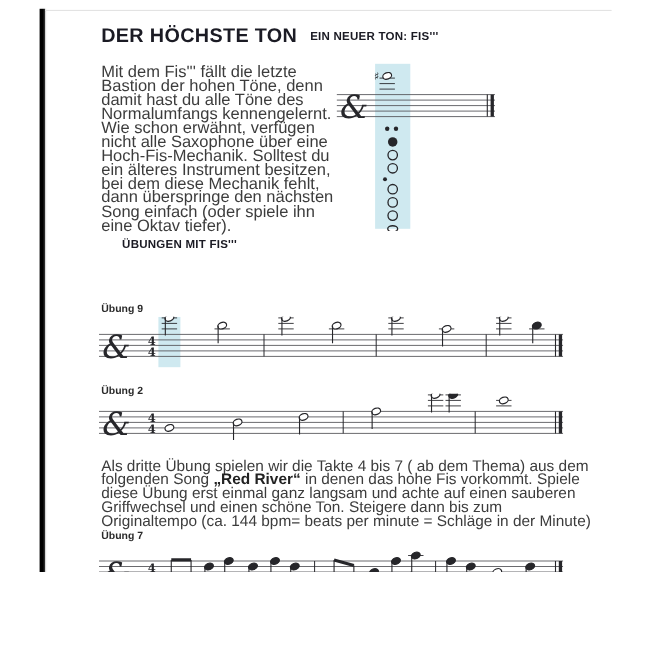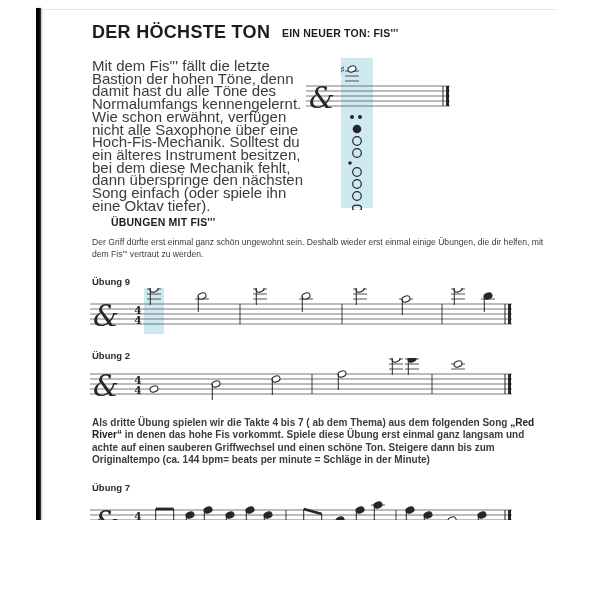--- a/index.html
+++ b/index.html
@@ -12,21 +12,21 @@
   .title{position:absolute;left:92px;top:22px;margin:0;font-size:18px;font-weight:bold;
          color:#1b1b24;letter-spacing:.3px;}
   .h-small{position:absolute;margin:0;font-size:10.5px;font-weight:bold;color:#1b1b24;letter-spacing:.2px;}
   #newtone-head{left:282px;top:27px;}
   #section-head{left:87px;top:216px;margin-left:24px;}
   .intro{position:absolute;left:92px;top:60px;width:218px;margin:0;
          font-size:15px;line-height:12.7px;}
   .sectiontext{position:absolute;left:92px;top:236px;width:452px;margin:0;
                font-size:8.6px;line-height:12.2px;}
   .songtext{position:absolute;left:92px;top:417px;width:455px;margin:0;
-            font-size:10px;line-height:12.4px;font-weight:bold;}
+            font-size:14px;line-height:12.4px;}
   .songtext b{color:#222;}
   .exlabel{position:absolute;font-size:9.5px;font-weight:600;color:#2a2a2a;}
   #exlabel-0{left:92px;top:276px;}
   #exlabel-1{left:92px;top:350px;}
   #exlabel-2{left:92px;top:482px;}
   .staff{position:absolute;left:90px;}
   #ex0{top:288px;} #ex1{top:358px;} #ex2{top:494px;}
   .hl-col{position:absolute;left:341px;top:58px;width:32px;height:150px;background:#cfe9f0;}
   #ministaff{position:absolute;left:306px;top:60px;}
   #fingering{position:absolute;left:342px;top:110px;}
@@ -70,21 +70,20 @@
       <circle cx="15" cy="43" r="4.3" fill="none" stroke="#26262a" stroke-width="1.2"></circle>
       <circle cx="8" cy="53" r="1.8" fill="#26262a"></circle>
       <circle cx="15" cy="62" r="4.3" fill="none" stroke="#26262a" stroke-width="1.2"></circle>
       <circle cx="15" cy="74" r="4.3" fill="none" stroke="#26262a" stroke-width="1.2"></circle>
       <circle cx="15" cy="86" r="4.3" fill="none" stroke="#26262a" stroke-width="1.2"></circle>
       <ellipse cx="15" cy="98" rx="4.5" ry="2.8" fill="none" stroke="#26262a" stroke-width="1.2"></ellipse>
     </svg>
 
   <h2 class="h-small" id="section-head">ÜBUNGEN MIT FIS'''</h2>
 
-  <p class="sectiontext">Der Griff dürfte erst einmal ganz schön ungewohnt sein. Deshalb wieder erst einmal einige Übungen, die dir helfen, mit dem Fis''' vertraut zu werden.</p>
 
   <div class="exlabel" id="exlabel-0">Übung 9</div>
   <svg class="staff" id="ex0" width="422" height="46">
       <rect x="54" y="0" width="20" height="46" fill="#cfe9f0"></rect>
       <line x1="0" y1="16" x2="422" y2="16" stroke="#55555a" stroke-width="0.8"></line>
       <line x1="0" y1="21" x2="422" y2="21" stroke="#55555a" stroke-width="0.8"></line>
       <line x1="0" y1="26" x2="422" y2="26" stroke="#55555a" stroke-width="0.8"></line>
       <line x1="0" y1="31" x2="422" y2="31" stroke="#55555a" stroke-width="0.8"></line>
       <line x1="0" y1="36" x2="422" y2="36" stroke="#55555a" stroke-width="0.8"></line>
       <text x="3" y="37.5" fill="#26262a" font-size="29" font-style="italic" font-family="'DejaVu Serif',serif">&amp;</text>

